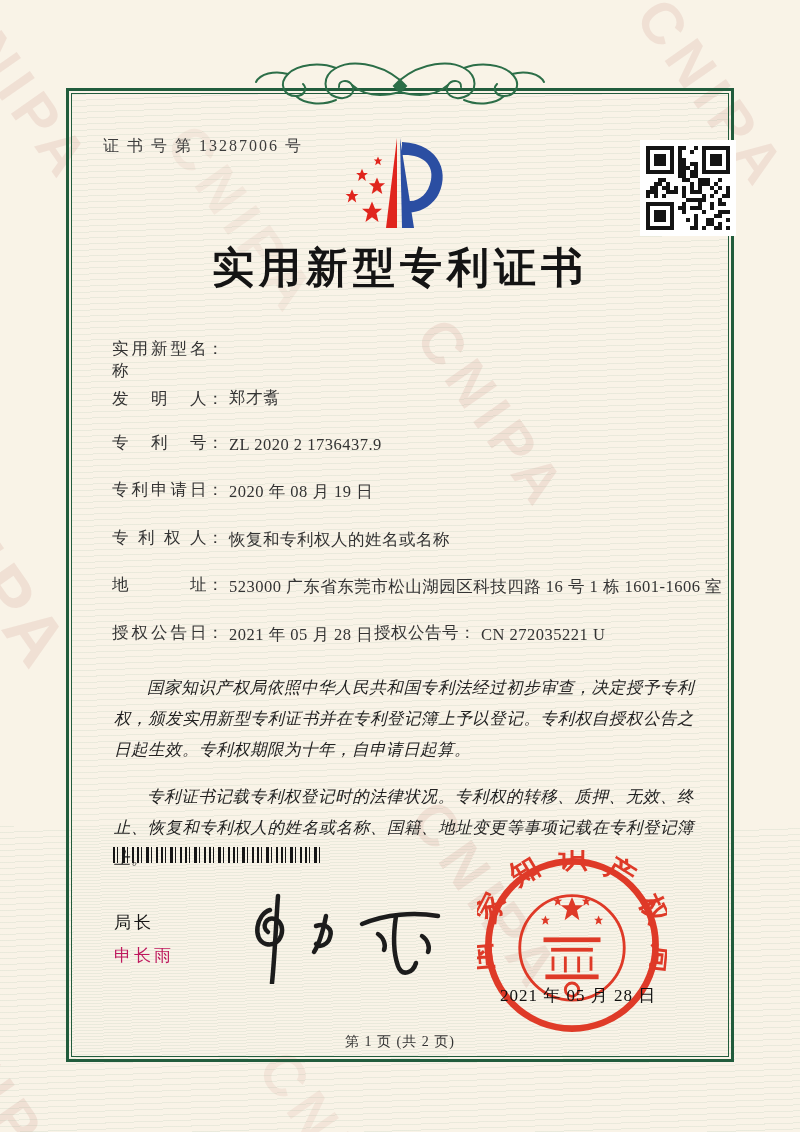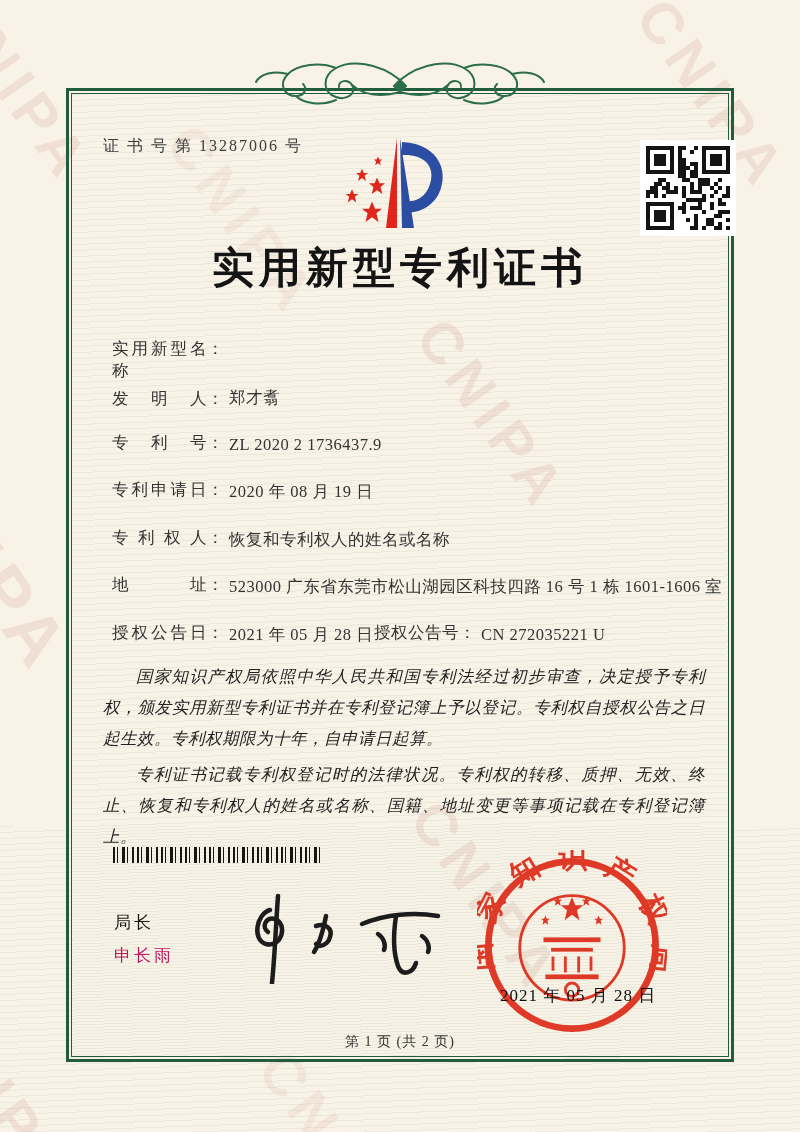--- a/index.html
+++ b/index.html
@@ -38,21 +38,21 @@
   
   .field-row{position:absolute;left:112px;display:flex;font-size:16.5px;letter-spacing:0.5px;color:#333;}
   .f0{top:338px;} .f1{top:385px;align-items:flex-end;} .f2{top:432px;} .f3{top:479px;} .f4{top:527px;} .f5{top:574px;} .f6{top:622px;}
   .f-label{display:inline-block;width:95px;text-align:justify;text-align-last:justify;flex:0 0 auto;}
   .f-value{margin-left:5px;max-width:505px;line-height:25px;}
   .pub-pair{position:absolute;left:262px;top:0;display:flex;white-space:nowrap;}
   .pub-pair .f-label{width:85px;}
   
   .body-text{position:absolute;left:98px;top:656px;width:612px;font-size:16.5px;line-height:31px;
              text-align:justify;color:#222;font-style:italic;letter-spacing:0.5px;}
-  .body-text p{margin:5px;text-indent:2em;}
+  .body-text p{margin:16px;text-indent:2em;}
   
   .barcode{position:absolute;left:113px;top:847px;width:207px;height:16px;
     background:repeating-linear-gradient(90deg,
       #161616 0px,#161616 2px,rgba(0,0,0,0) 2px,rgba(0,0,0,0) 4px,
       #161616 4px,#161616 5px,rgba(0,0,0,0) 5px,rgba(0,0,0,0) 9px,
       #161616 9px,#161616 12px,rgba(0,0,0,0) 12px,rgba(0,0,0,0) 14px,
       #161616 14px,#161616 15px,rgba(0,0,0,0) 15px,rgba(0,0,0,0) 19px,
       #161616 19px,#161616 21px,rgba(0,0,0,0) 21px,rgba(0,0,0,0) 24px);}
   
   .sig-title{position:absolute;left:114px;top:911px;font-family:"Liberation Sans","DejaVu Sans",sans-serif;

